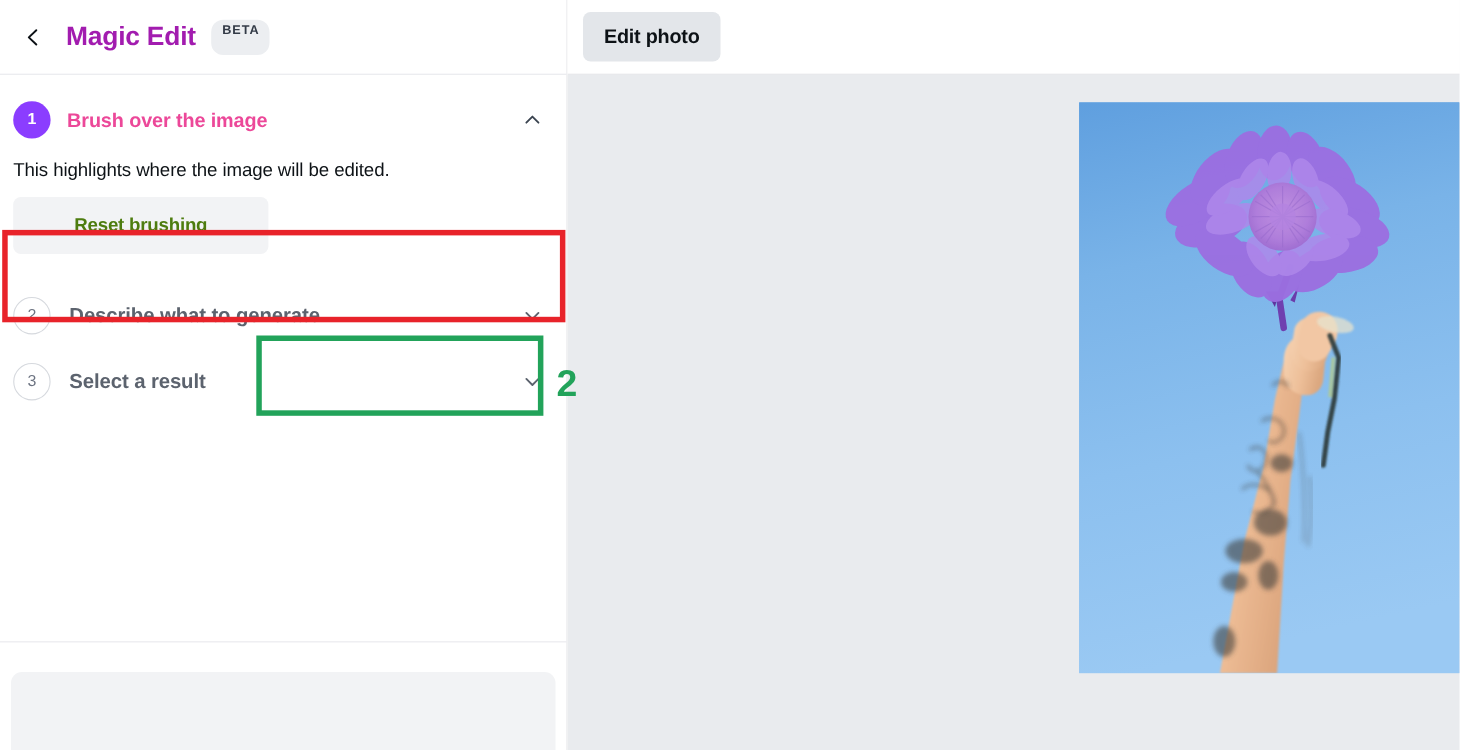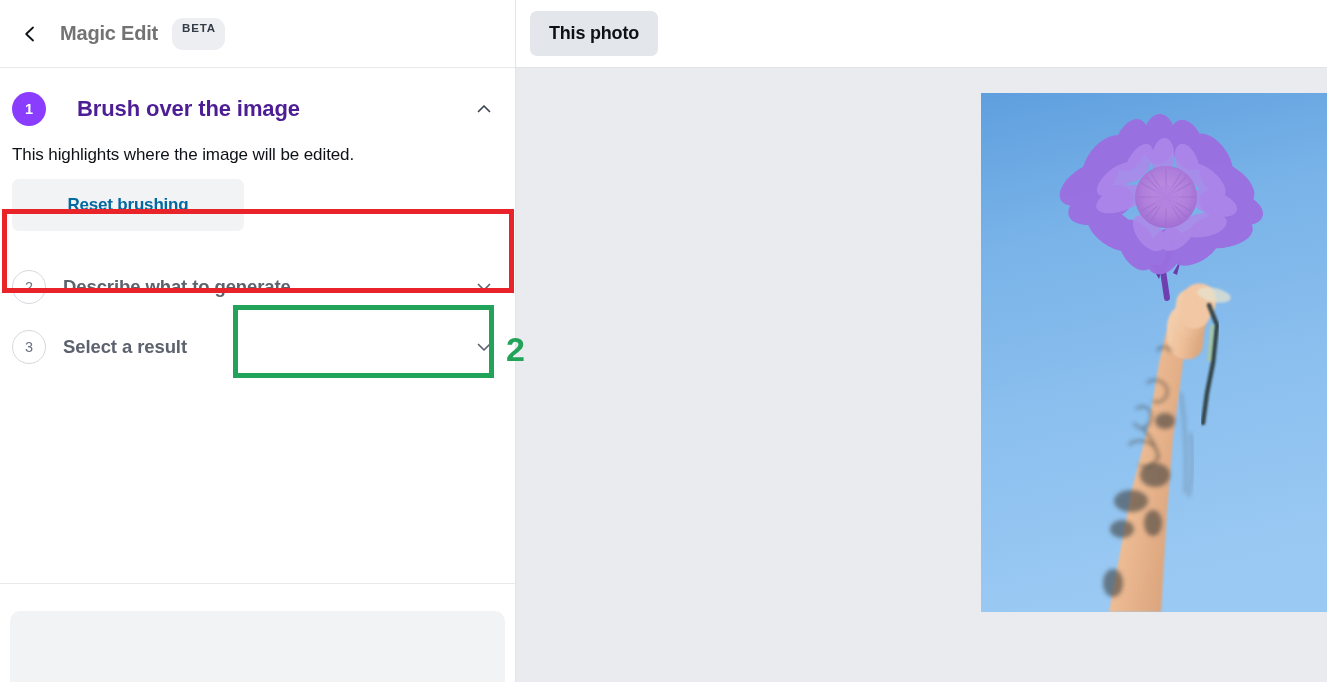--- a/index.html
+++ b/index.html
@@ -26,21 +26,21 @@
     display: flex; align-items: center;
     padding-left: 8px;
   }
   .back-btn {
     width: 44px; height: 44px;
     display: flex; align-items: center; justify-content: center;
     border-radius: 6px; cursor: pointer;
   }
   .back-btn svg { display: block; }
   .app-title {
-    font-size: 20px; font-weight: bold; color: #737373;
+    font-size: 24px; font-weight: bold; color: #a21caf;
     letter-spacing: -0.2px; margin-left: 8px;
   }
   .beta-badge {
     margin-left: 14px;
     background: #eceef1; color: #333b47;
     font-size: 11.5px; font-weight: bold; letter-spacing: 0.9px;
     padding: 4px 9px 16px 10px; border-radius: 11px;
   }
 
   .panel-body { position: relative; padding: 0 0 0 0; }
@@ -52,22 +52,22 @@
     cursor: pointer;
   }
   .step-num {
     width: 34px; height: 34px; border-radius: 50%;
     display: flex; align-items: center; justify-content: center;
     font-size: 14.5px; font-weight: bold; flex: 0 0 34px;
   }
   .step-num.active { background: #8b3dff; color: #fff; }
   .step-num.idle { background: #fff; color: #6b7280; border: 1px solid #d6d9de; font-weight: normal; }
   .step-title {
-    font-size: 22px; font-weight: bold; color: #4c1d95;
-    margin-left: 31px; letter-spacing: -0.1px; flex: 1;
+    font-size: 18px; font-weight: bold; color: #ec4899;
+    margin-left: 15px; letter-spacing: -0.1px; flex: 1;
   }
   .step-title.idle { color: #5c636e; font-weight: bold; }
   .chev { width: 22px; height: 22px; flex: 0 0 22px; display:flex; align-items:center; justify-content:center; }
 
   .step-desc {
     font-size: 17px; color: #0d1216;
     padding: 19px 24px 0 12px; letter-spacing: -0.1px;
   }
 
   
@@ -112,21 +112,21 @@
     display: flex; align-items: center;
     padding: 0 0 0 12px; margin-top: 14px;
     position: relative; height: 52px;
   }
   .btn {
     height: 52px; border-radius: 7px; border: none;
     font-size: 17px; font-weight: bold; cursor: pointer;
     font-family: "Liberation Sans", sans-serif;
     display: flex; align-items: center; justify-content: center;
   }
-  .btn-reset { background: #f2f3f5; color: #0369a1; width: 232px; letter-spacing: -0.2px; text-decoration: underline; }
+  .btn-reset { background: #f2f3f5; color: #4d7c0f; width: 232px; letter-spacing: -0.2px; text-decoration: underline; }
   .btn-continue {
     background: #8b3dff; color: #fff; width: 215px;
     margin-left: 15px; letter-spacing: -0.1px;
   }
   .ann-green-box {
     position: absolute;
     left: 233px; top: 305px; width: 261px; height: 73px;
     border: 5px solid #22a35a;
     pointer-events: none; z-index: 30;
   }
@@ -250,21 +250,21 @@
     <div class="divider"></div>
     <div class="bottom-sheet"></div>
 
     <div class="ann-red-box"></div>
     <div class="ann-green-box"></div>
     <div class="ann-num ann-num-2">2</div>
   </aside>
 
   <section class="canvas">
     <div class="canvas-topbar">
-      <button class="edit-photo-btn">This photo</button>
+      <button class="edit-photo-btn">Edit photo</button>
     </div>
 
     <div class="canvas-area">
       <div class="photo">
         <svg width="346" height="519" viewBox="0 0 346 519">
           <defs>
             <linearGradient id="sky" x1="0" y1="0" x2="0.15" y2="1">
               <stop offset="0%" stop-color="#5f9fdf"></stop>
               <stop offset="30%" stop-color="#79b3e8"></stop>
               <stop offset="65%" stop-color="#8cc0ef"></stop>

